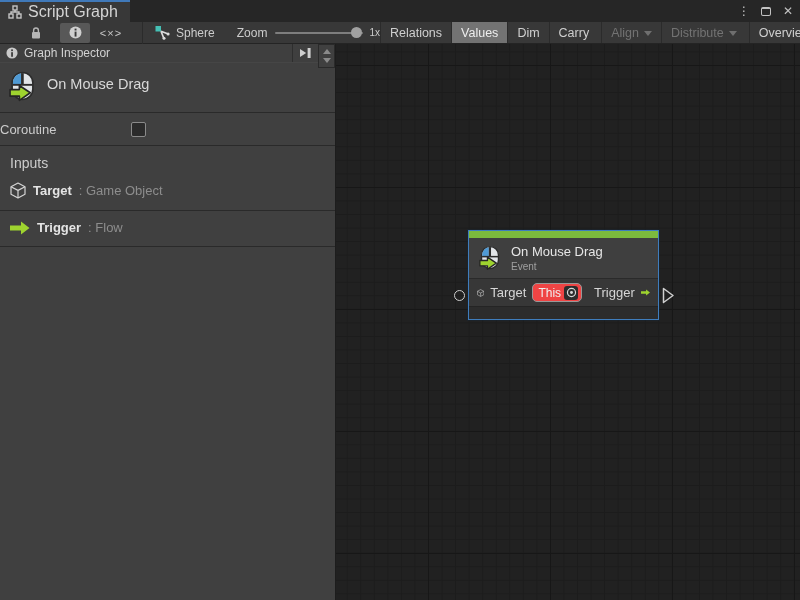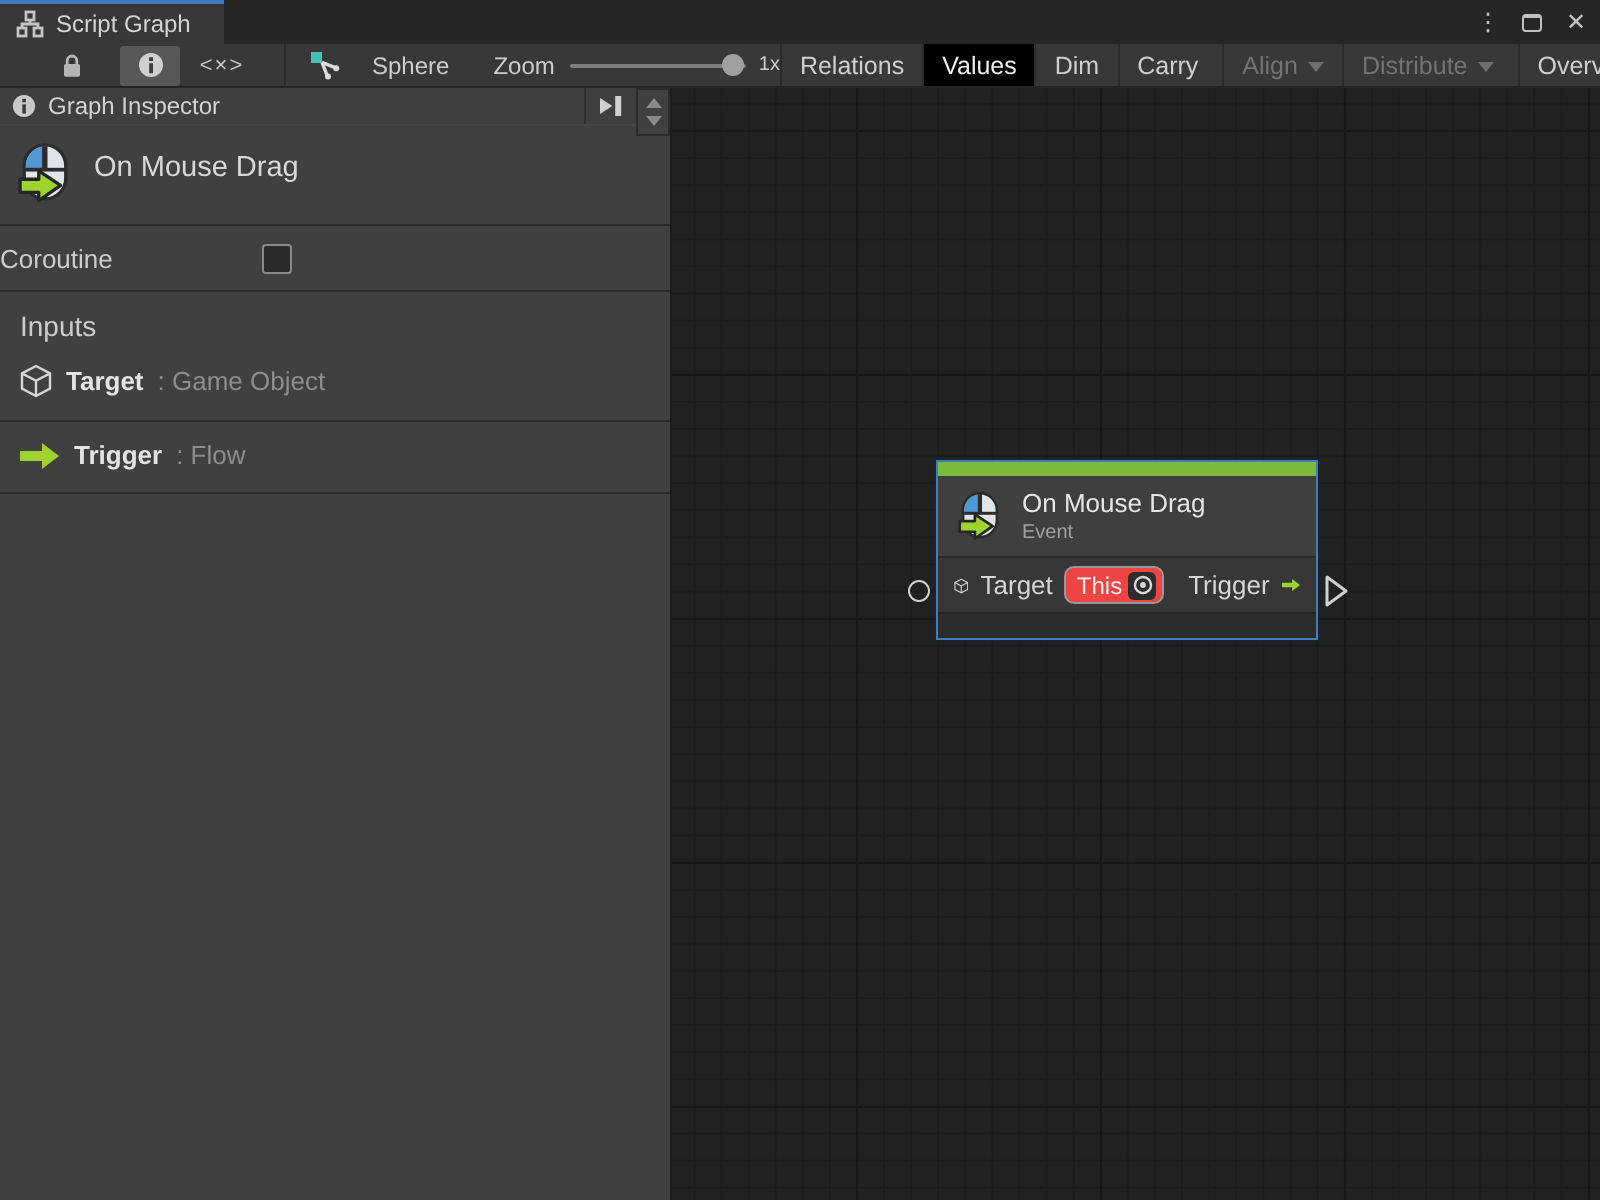--- a/index.html
+++ b/index.html
@@ -3,21 +3,21 @@
 <meta charset="utf-8">
 <style>
   * { margin:0; padding:0; box-sizing:border-box; }
   html,body { width:800px; height:600px; overflow:hidden; background:#262626;
     font-family:"Liberation Sans","DejaVu Sans",sans-serif; -webkit-font-smoothing:antialiased; }
   .window { width:800px; height:600px; display:flex; flex-direction:column; }
 
   
   .tabbar { height:22px; background:#262626; display:flex; align-items:stretch; position:relative; }
   .tab { display:flex; align-items:center; gap:6px; padding:0 12px 0 8px; background:#383838;
-         border-top:2px solid #4079b9; color:#d4d4d4; font-size:12px; min-width:112px; }
+         border-top:2px solid #4079b9; color:#d4d4d4; font-size:16px; min-width:112px; }
   .win-controls { position:absolute; right:4px; top:0; height:22px; display:flex; align-items:center; gap:6px; color:#c2c2c2; }
   .win-btn { width:16px; height:16px; display:flex; align-items:center; justify-content:center; font-size:12px; }
   .maxbox { width:10px; height:9px; border:1px solid #c2c2c2; border-top-width:2px; border-radius:2px; }
 
   
   .toolbar { height:22px; background:#383838; border-bottom:1px solid #242424;
              display:flex; align-items:center; font-size:12px; color:#cccccc; }
   .tb-left { display:flex; align-items:center; height:100%; padding-left:26px; }
   .tb-btn { display:flex; align-items:center; justify-content:center; height:20px; }
   .tb-btn.active { background:#585858; border-radius:2px; }
@@ -25,21 +25,21 @@
   .code-glyph { font-size:11px; color:#c9c9c9; letter-spacing:1px; }
   .slider { position:relative; width:88px; height:12px; }
   .slider .track { position:absolute; left:0; right:0; top:5px; height:2px; background:#7e7e7e; border-radius:1px; }
   .slider .thumb { position:absolute; left:76px; top:0; width:11px; height:11px; border-radius:50%; background:#a0a0a0; }
   .zoom-val { font-size:10px; }
 
   .tb-right { margin-left:auto; display:flex; align-items:stretch; height:100%; }
   .tbar-button { display:flex; align-items:center; gap:5px; padding:0 9px; border-left:1px solid #2b2b2b;
                  color:#cfcfcf; font-size:12.5px; }
   .tbar-button:last-child { border-right:1px solid #2b2b2b; }
-  .tbar-button.active { background:#000000; color:#eeeeee; }
+  .tbar-button.active { background:#737373; color:#eeeeee; }
   .tbar-button.disabled { color:#737373; }
   .dd-arrow { width:0; height:0; border-left:4px solid transparent; border-right:4px solid transparent;
               border-top:5px solid #6f6f6f; margin-top:2px; }
 
   
   .content { flex:1; display:flex; min-height:0; }
 
   
   .inspector { width:336px; background:#404040; border-right:1px solid #1d1d1d; display:flex; flex-direction:column; }
   .insp-header { height:19px; background:#3f3f3f; border-bottom:1px solid #464646; display:flex; align-items:center; padding-left:6px; }
@@ -159,21 +159,21 @@
       <div class="tb-btn" style="width:34px;margin-left:4px">
         <span class="code-glyph">&lt;×&gt;</span>
       </div>
       <div class="tb-sep" style="margin-left:14px"></div>
       <svg width="15" height="15" viewBox="0 0 15 15" style="margin-left:12px">
         <rect x="0.5" y="1" width="5.5" height="5.5" fill="#45c0b5"></rect>
         <path d="M6 6.2 L12.6 8.8 M6 6.2 L8.6 12.8" stroke="#dcdcdc" stroke-width="1.7" fill="none"></path>
         <circle cx="13.1" cy="9.1" r="1.5" fill="#dcdcdc"></circle>
         <circle cx="9" cy="13.3" r="1.5" fill="#dcdcdc"></circle>
       </svg>
-      <span style="margin-left:16px">Sphere</span>
+      <span style="margin-left:6px">Sphere</span>
       <span style="margin-left:22px">Zoom</span>
       <div class="slider" style="margin-left:8px">
         <div class="track"></div>
         <div class="thumb"></div>
       </div>
       <span class="zoom-val" style="margin-left:6px">1x</span>
     </div>
 
     <div class="tb-right">
       <div class="tbar-button">

